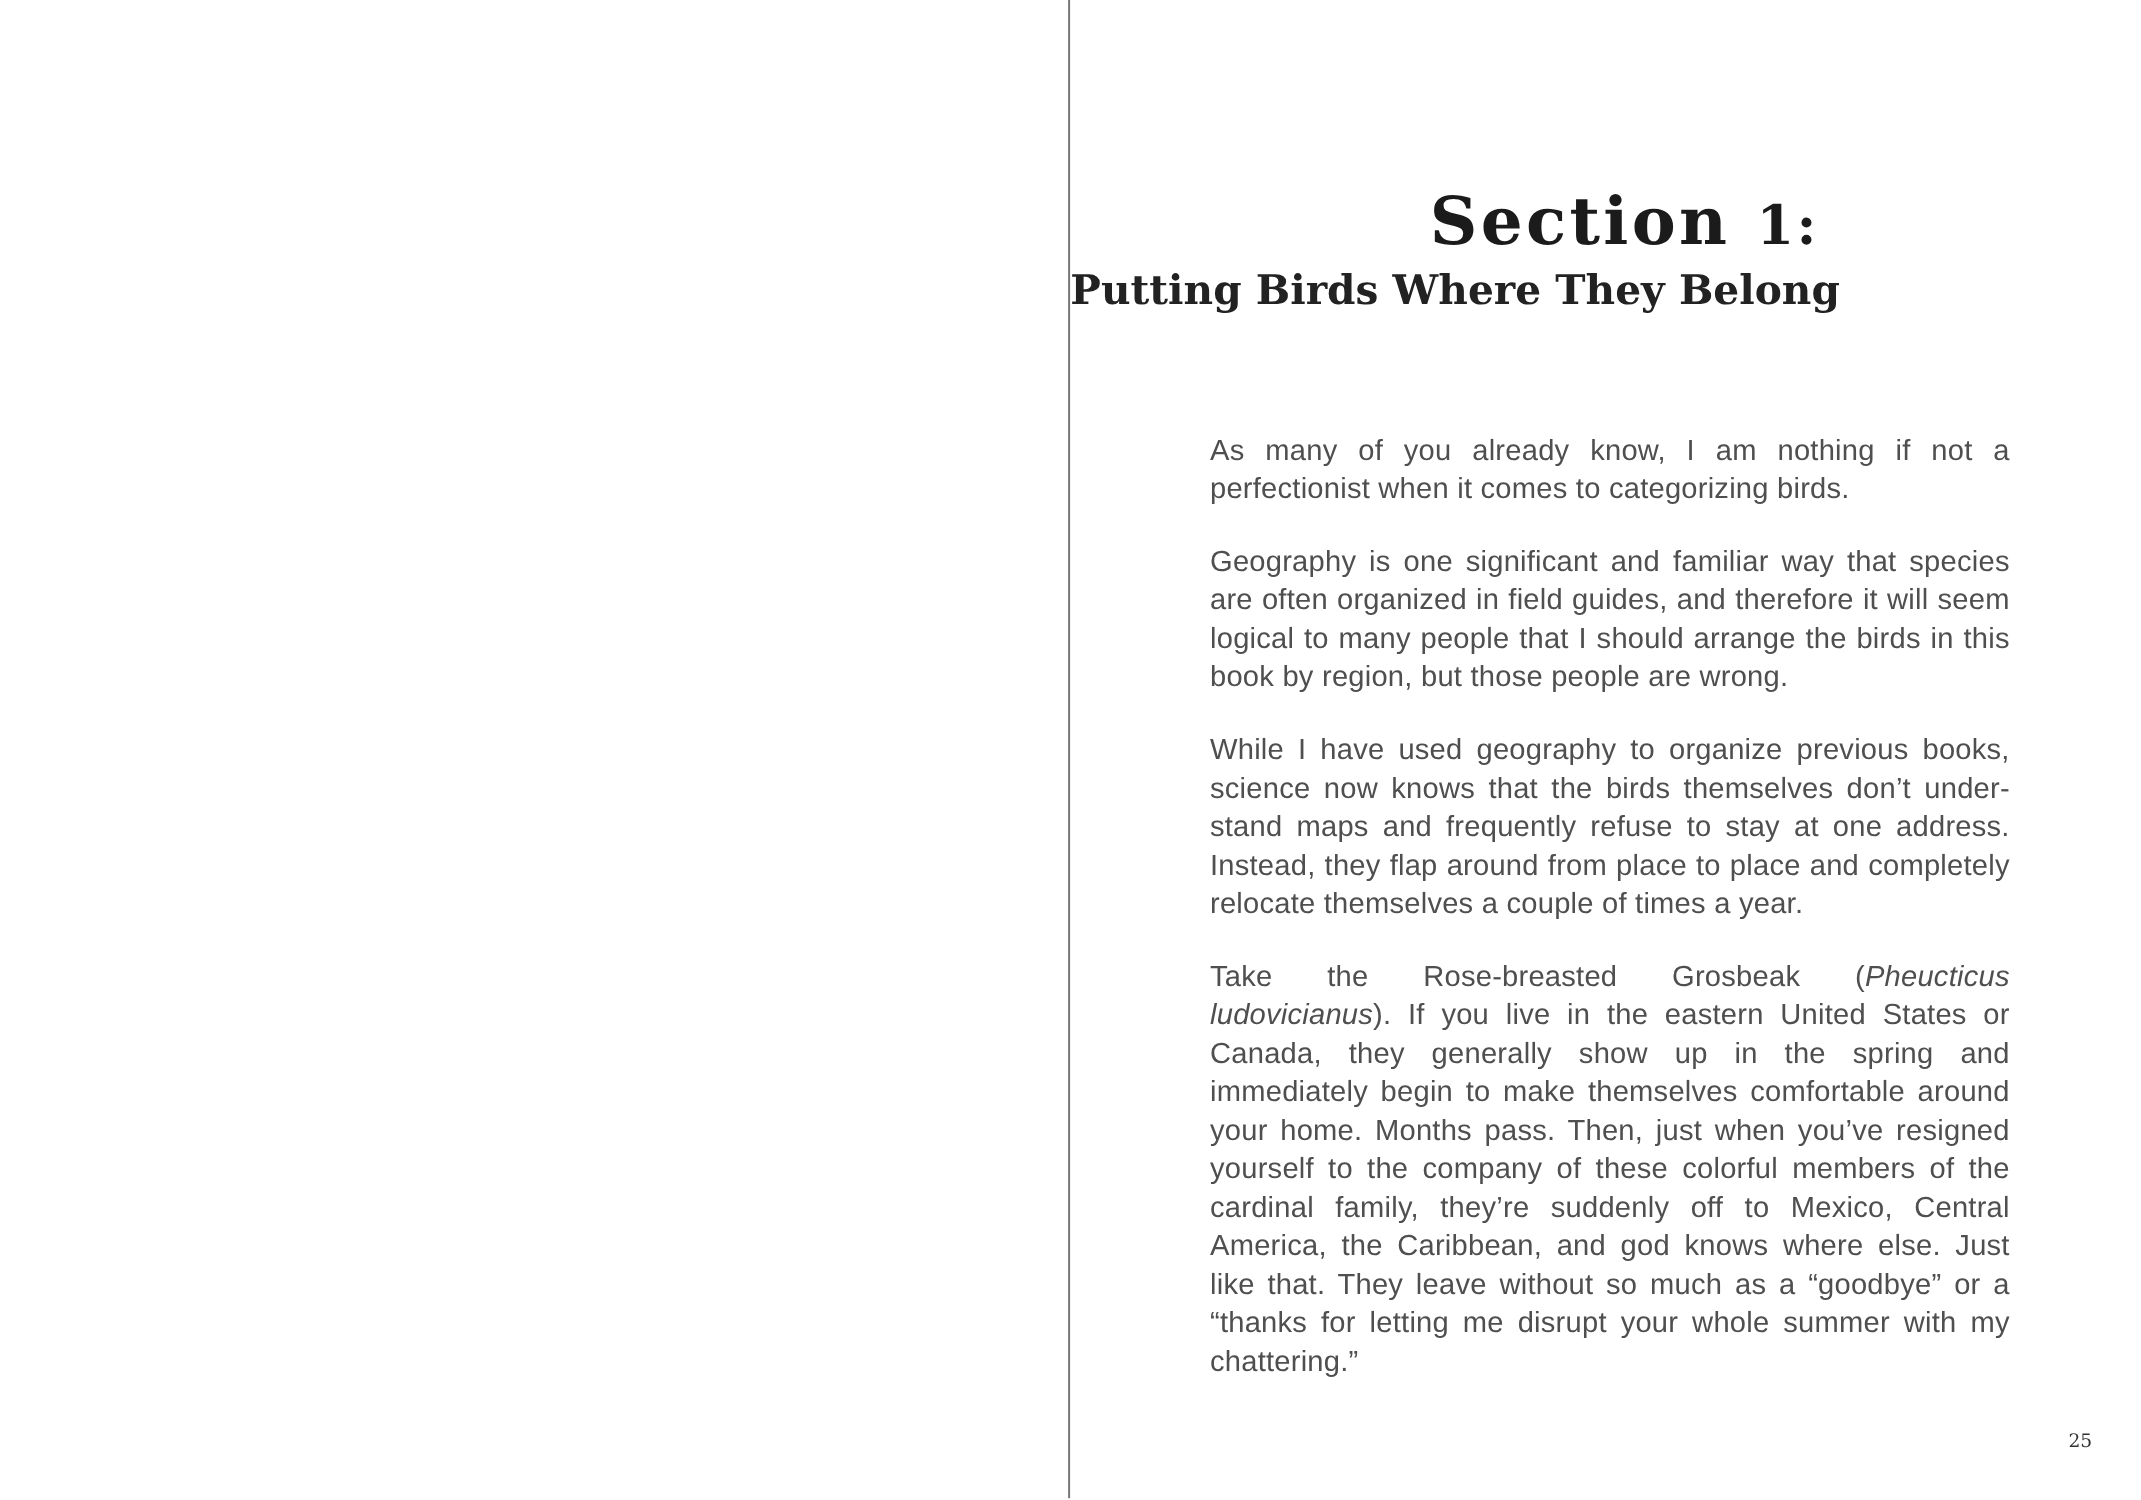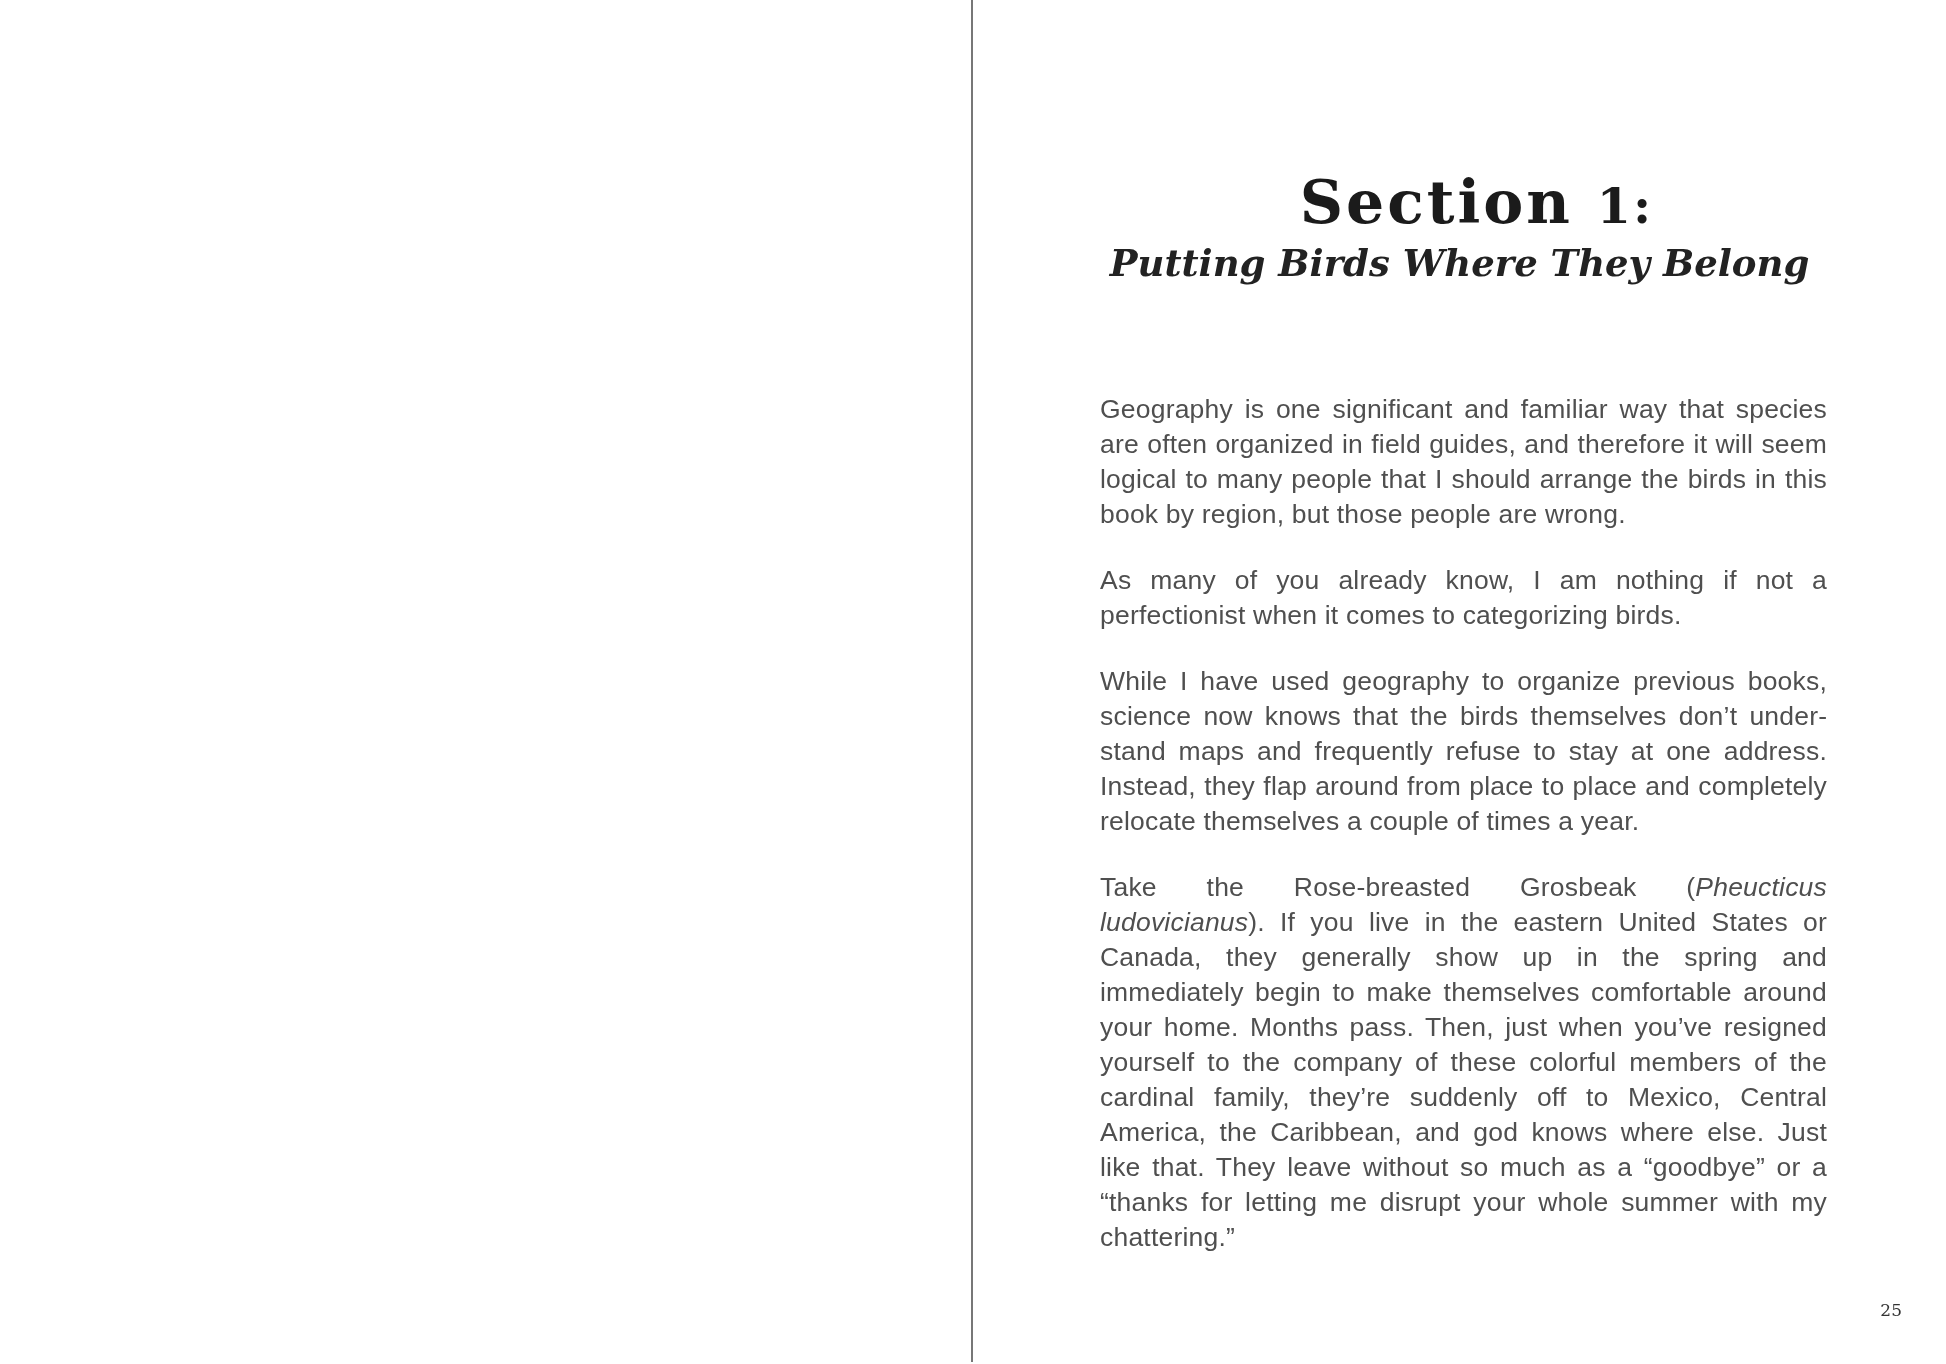--- a/index.html
+++ b/index.html
@@ -53,23 +53,22 @@
   }
   .section-title .numeral {
     font-size: 0.82em;
     letter-spacing: 2px;
   }
   .section-subtitle {
     position: absolute;
     top: 243px;
     left: 0;
     width: 100%;
-    text-align: center;
+    text-align: left;
     font-family: "DejaVu Serif", "Liberation Serif", serif;
-    font-style: italic;
     font-size: 37px;
     line-height: 1.1;
     color: #222222;
   }
   .body-text {
     position: absolute;
     top: 392px;
     left: 127px;
     width: 727px;
     font-family: "Liberation Sans", sans-serif;
@@ -102,22 +101,22 @@
 
   <div class="gutter-line"></div>
 
   <div class="page-right">
 
     <h1 class="section-title"><span>Section </span><span class="numeral">1:</span></h1>
 
     <h2 class="section-subtitle">Putting Birds Where They Belong</h2>
 
     <div class="body-text">
+        <p><span>As many of you already know, I am nothing if not a perfectionist when it comes to categorizing birds.</span></p>
         <p><span>Geography is one significant and familiar way that species are often organized in field guides, and therefore it will seem logical to many people that I should arrange the birds in this book by region, but those people are wrong.</span></p>
-        <p><span>As many of you already know, I am nothing if not a perfectionist when it comes to categorizing birds.</span></p>
         <p><span>While I have used geography to organize previous books, science now knows that the birds themselves don’t under­stand maps and frequently refuse to stay at one address. Instead, they flap around from place to place and completely relocate themselves a couple of times a year.</span></p>
         <p><span>Take the Rose-breasted Grosbeak (</span><span class="italic">Pheucticus ludovicianus</span><span>). If you live in the eastern United States or Canada, they generally show up in the spring and immediately begin to make themselves comfortable around your home. Months pass. Then, just when you’ve resigned yourself to the company of these colorful members of the cardinal family, they’re suddenly off to Mexico, Central America, the Caribbean, and god knows where else. Just like that. They leave without so much as a “goodbye” or a “thanks for letting me disrupt your whole summer with my chattering.”</span></p>
       </div>
 
     <div class="page-number">25</div>
 
   </div>
 
 </div>
 

